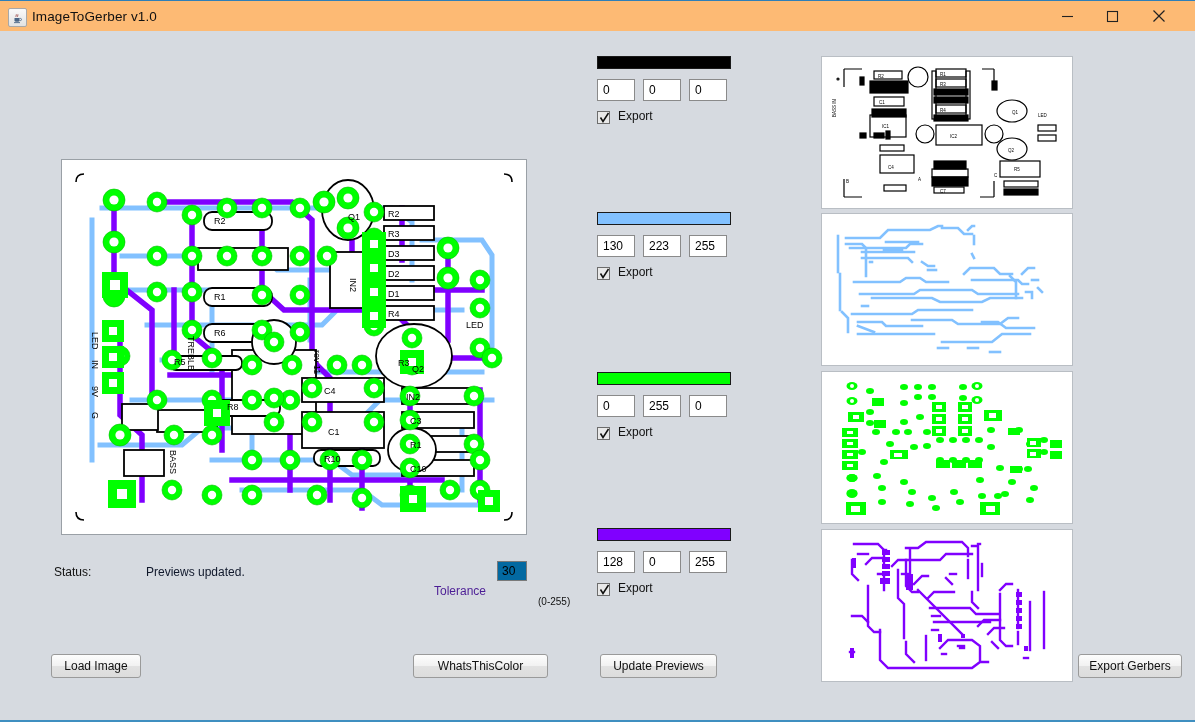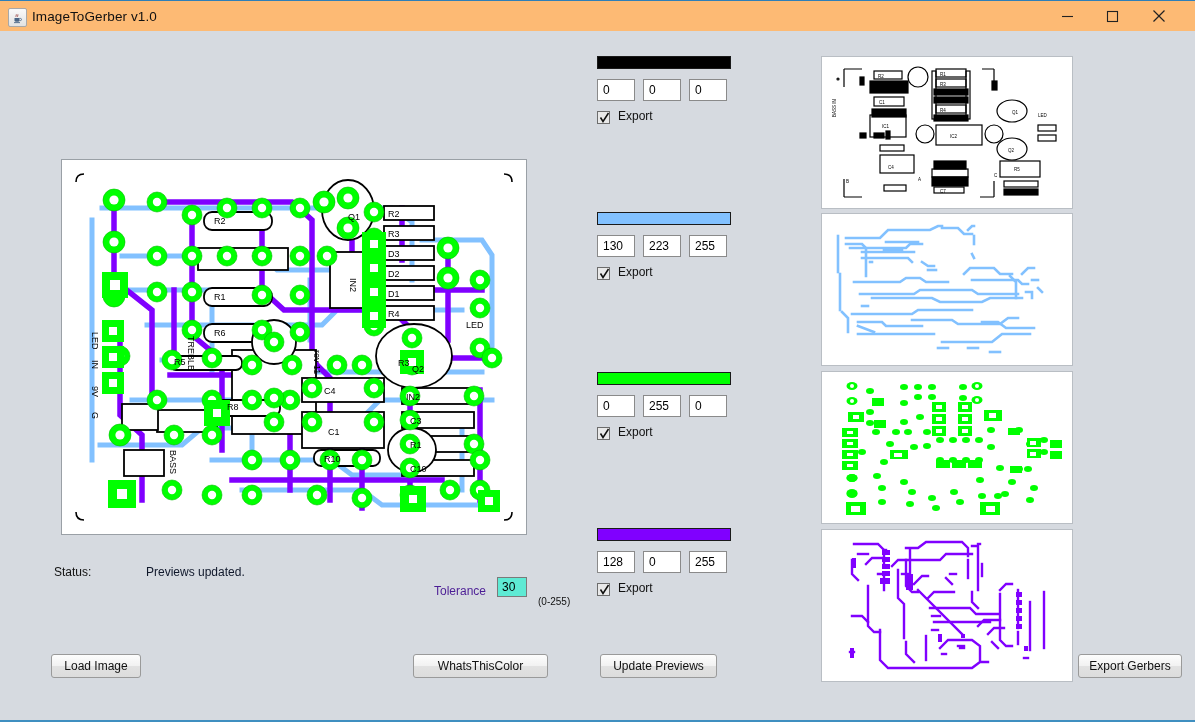--- a/index.html
+++ b/index.html
@@ -52,23 +52,23 @@
     background:#fff;border:1px solid #9aa0a6;box-sizing:border-box;
     overflow:hidden;
   }
   #main-preview svg{display:block;}
   
   #status-label{position:absolute;left:54px;top:565px;font-size:12px;color:#111;}
   #status-value{position:absolute;left:118px;top:565px;font-size:12px;color:#0f172a;margin-left:28px;}
   #tolerance-label{position:absolute;left:434px;top:584px;font-size:12px;color:#4c1d95;}
   #tolerance-input{
     position:absolute;left:497px;top:561px;width:30px;height:20px;
-    background:#5eead4;border:1px solid #7a7a7a;box-sizing:border-box;
+    background:#0369a1;border:1px solid #7a7a7a;box-sizing:border-box;
     font-family:"Liberation Sans", sans-serif;font-size:12px;
-    padding:0 0 0 4px;color:#000;line-height:18px;margin-top:16px;
+    padding:0 0 0 4px;color:#000;line-height:18px;
   }
   #tolerance-range{position:absolute;left:497px;top:596px;font-size:10px;color:#111;margin-left:41px;}
   
   .chan{position:absolute;left:597px;width:134px;}
   .swatch{
     width:134px;height:13px;border:1px solid #1a1a1a;box-sizing:border-box;display:block;
   }
   .rgb-row{margin-top:10px;height:22px;position:relative;}
   .rgb-in{
     position:absolute;top:0;width:38px;height:22px;

